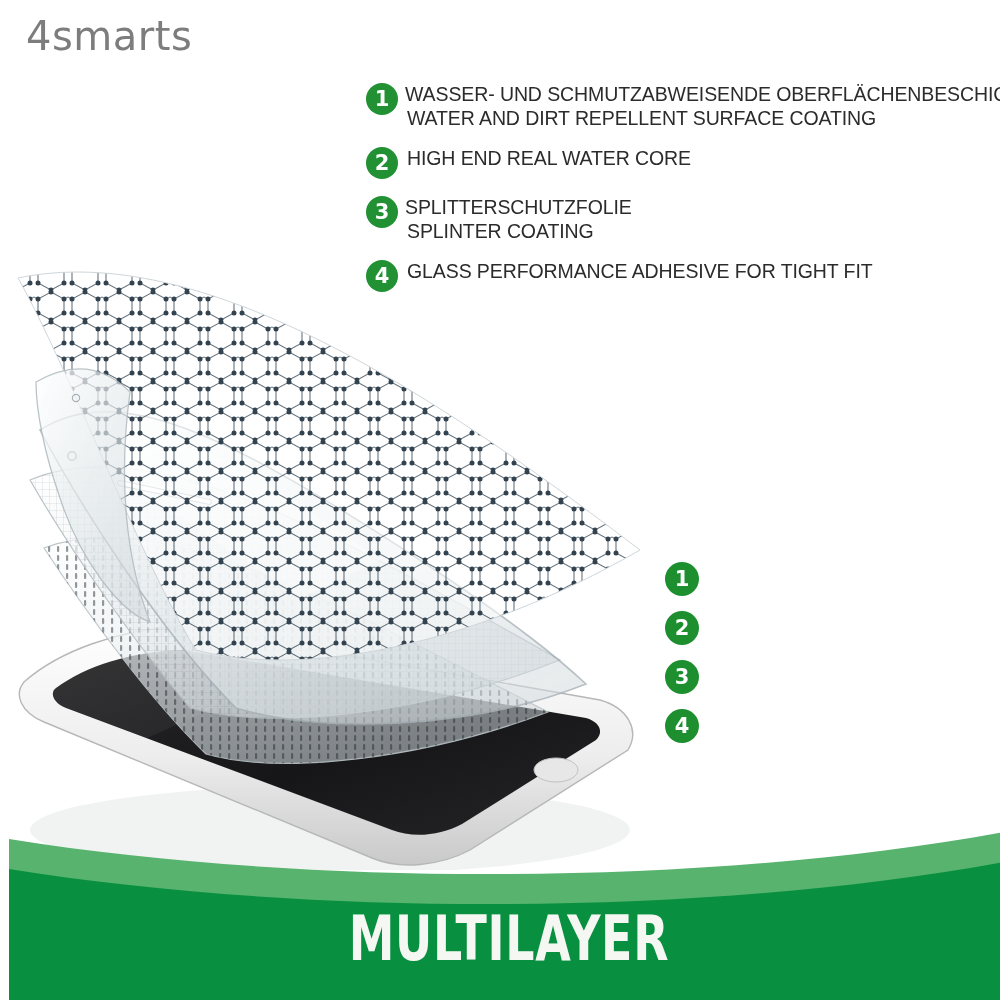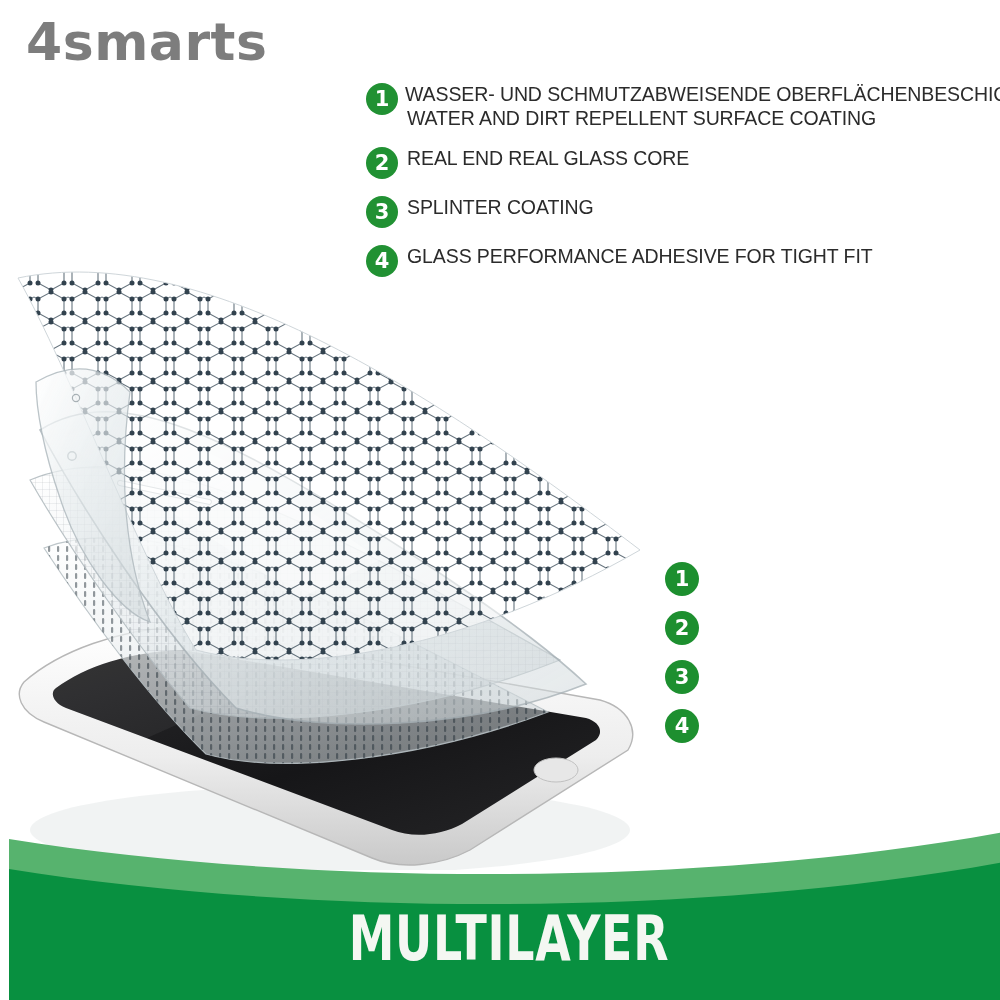--- a/index.html
+++ b/index.html
@@ -16,25 +16,25 @@
     height: 1000px;
     overflow: hidden;
     background: #ffffff;
   }
 
   
   #brand-logo {
     position: absolute;
     left: 26px;
     top: 16px;
-    font-size: 52px;
+    font-size: 40px;
     letter-spacing: 0.5px;
     color: #7d7d7d;
     font-family: "DejaVu Sans", sans-serif;
-    font-weight: 700;
+    font-weight: 400;
     line-height: 1;
     user-select: none;
   }
 
   
   #feature-list {
     position: absolute;
     left: 366px;
     top: 82px;
     width: 624px;
@@ -141,27 +141,28 @@
       <div class="feature-badge">1</div>
       <div class="feature-texts">
         <div class="feature-de">WASSER- UND SCHMUTZABWEISENDE OBERFLÄCHENBESCHICHTUNG</div>
         <div class="feature-en">WATER AND DIRT REPELLENT SURFACE COATING</div>
       </div>
     </div>
 
     <div class="feature-row">
       <div class="feature-badge">2</div>
       <div class="feature-texts">
-        <div class="feature-en">REAL END REAL GLASS CORE</div>
+        <div class="feature-en">HIGH END REAL WATER CORE</div>
       </div>
     </div>
 
     <div class="feature-row">
       <div class="feature-badge">3</div>
       <div class="feature-texts">
+        <div class="feature-de">SPLITTERSCHUTZFOLIE</div>
         <div class="feature-en">SPLINTER COATING</div>
       </div>
     </div>
 
     <div class="feature-row">
       <div class="feature-badge">4</div>
       <div class="feature-texts">
         <div class="feature-en">GLASS PERFORMANCE ADHESIVE FOR TIGHT FIT</div>
       </div>
     </div>

